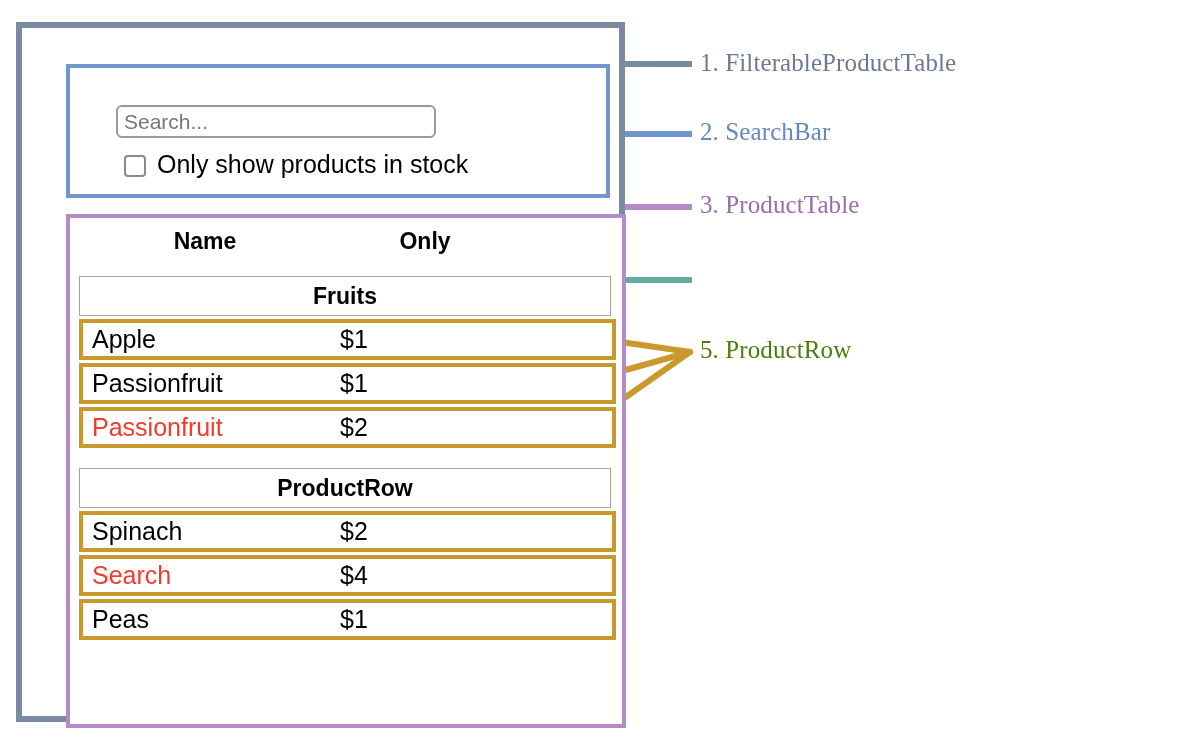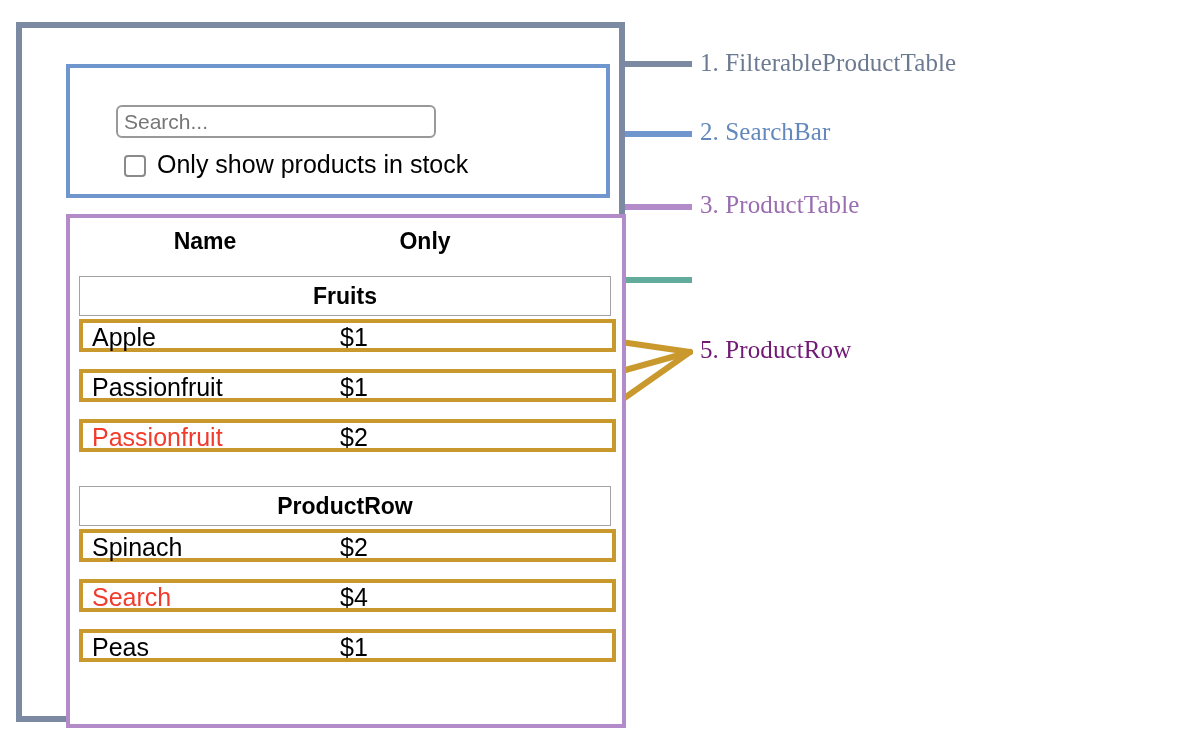--- a/index.html
+++ b/index.html
@@ -132,27 +132,28 @@
     justify-content: center;
     margin-bottom: 3px;
   }
   .cat-row .cat-label {
     font-size: 23px;
     font-weight: bold;
     color: #000000;
   }
 
   .prod-row {
-    height: 33px;
+    height: 41px;
     width: 537px;
     border: 4px solid #c9992e;
     box-sizing: border-box;
     background: #ffffff;
     display: flex;
-    margin-bottom: 17px;
+    align-items: center;
+    margin-bottom: 3px;
   }
   .prod-row .cell-name {
     width: 257px;
     padding-left: 9px;
     font-size: 25px;
     color: #000000;
     box-sizing: border-box;
     white-space: nowrap;
   }
   .prod-row .cell-name.out-of-stock { color: #f23b2c; }
@@ -178,21 +179,21 @@
     font-size: 25px;
     letter-spacing: 0.1px;
     white-space: nowrap;
     line-height: 1;
     font-family: Liberation Serif, serif;
   }
   .a1 { color: #6c7a91; left: 700px; top: 50px; }
   .a2 { color: #6288bd; left: 700px; top: 119px; }
   .a3 { color: #9a6cb0; left: 700px; top: 192px; }
   .a4 { color: #3f7d72; left: 700px; top: 265px; }
-  .a5 { color: #701a75; left: 700px; top: 337px; }
+  .a5 { color: #4d7c0f; left: 700px; top: 337px; }
 </style>
 </head>
 <body>
 
 <div id="stage">
 
   <svg class="annot-svg" viewBox="0 0 1200 744">
 
     <line x1="622" y1="64" x2="692" y2="64" stroke="#7b89a3" stroke-width="6" stroke-linecap="butt"></line>
 

